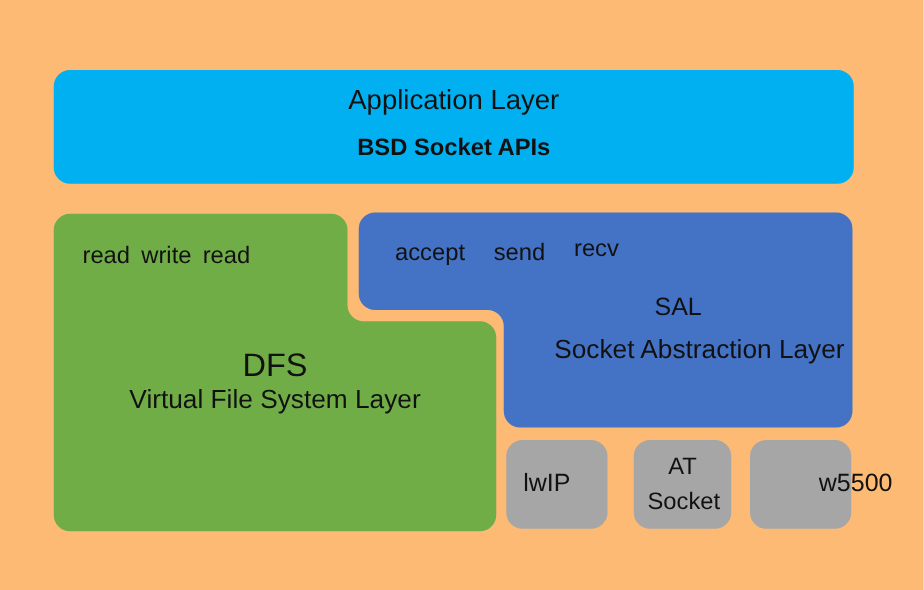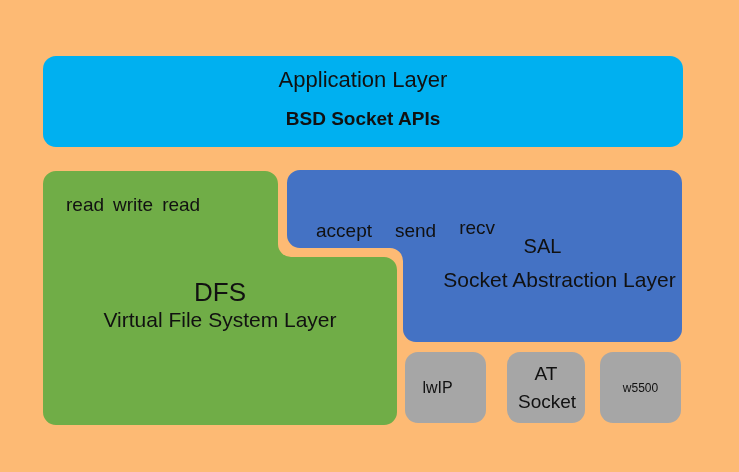--- a/index.html
+++ b/index.html
@@ -30,40 +30,40 @@
   .app-title   { left: 43px;  top: 67px;  width: 640px; font-size: 22px; }
   .app-sub     { left: 43px;  top: 108px; width: 640px; font-size: 19px; font-weight: bold; }
   .ops-row {
     position: absolute;
     display: flex;
     color: #111111;
     font-size: 19px;
     white-space: nowrap;
   }
   .dfs-ops     { left: 66px;  top: 194px; gap: 9px; }
-  .sal-ops     { left: 316px; top: 192px; gap: 23px; margin-top: 28px; }
+  .sal-ops     { left: 316px; top: 192px; gap: 23px; }
   .sal-ops .op-recv { position: relative; top: -3px; }
   .dfs-acronym { left: 43px;  top: 277px; width: 354px; font-size: 26px; }
   .dfs-name    { left: 43px;  top: 307px; width: 354px; font-size: 21px; }
   .sal-acronym { left: 403px; top: 234px; width: 279px; font-size: 20px; }
   .sal-name    { left: 403px; top: 267px; width: 313px; font-size: 21px; }
   .backend-label {
     position: absolute;
     display: flex;
     align-items: center;
     justify-content: center;
     color: #111111;
     top: 352px;
     height: 71px;
     text-align: center;
   }
-  .backend-1   { left: 405px; width: 65px; font-size: 16px; }
+  .backend-1   { left: 405px; width: 65px; font-size: 20px; }
   .backend-2   { left: 507px; width: 78px; font-size: 19px; }
   .backend-2 .wrap { width: 56px; white-space: normal; line-height: 1.45; }
-  .backend-3   { left: 600px; width: 81px; font-size: 12px; }
+  .backend-3   { left: 600px; width: 81px; font-size: 20px; padding-left: 44px; }
 </style>
 </head>
 <body>
 
 <div class="canvas">
 
   <svg class="shapes" width="739" height="472" viewBox="0 0 739 472">
 
     <rect x="43" y="56" width="640" height="91" rx="13" fill="#00B0F0"></rect>
 

